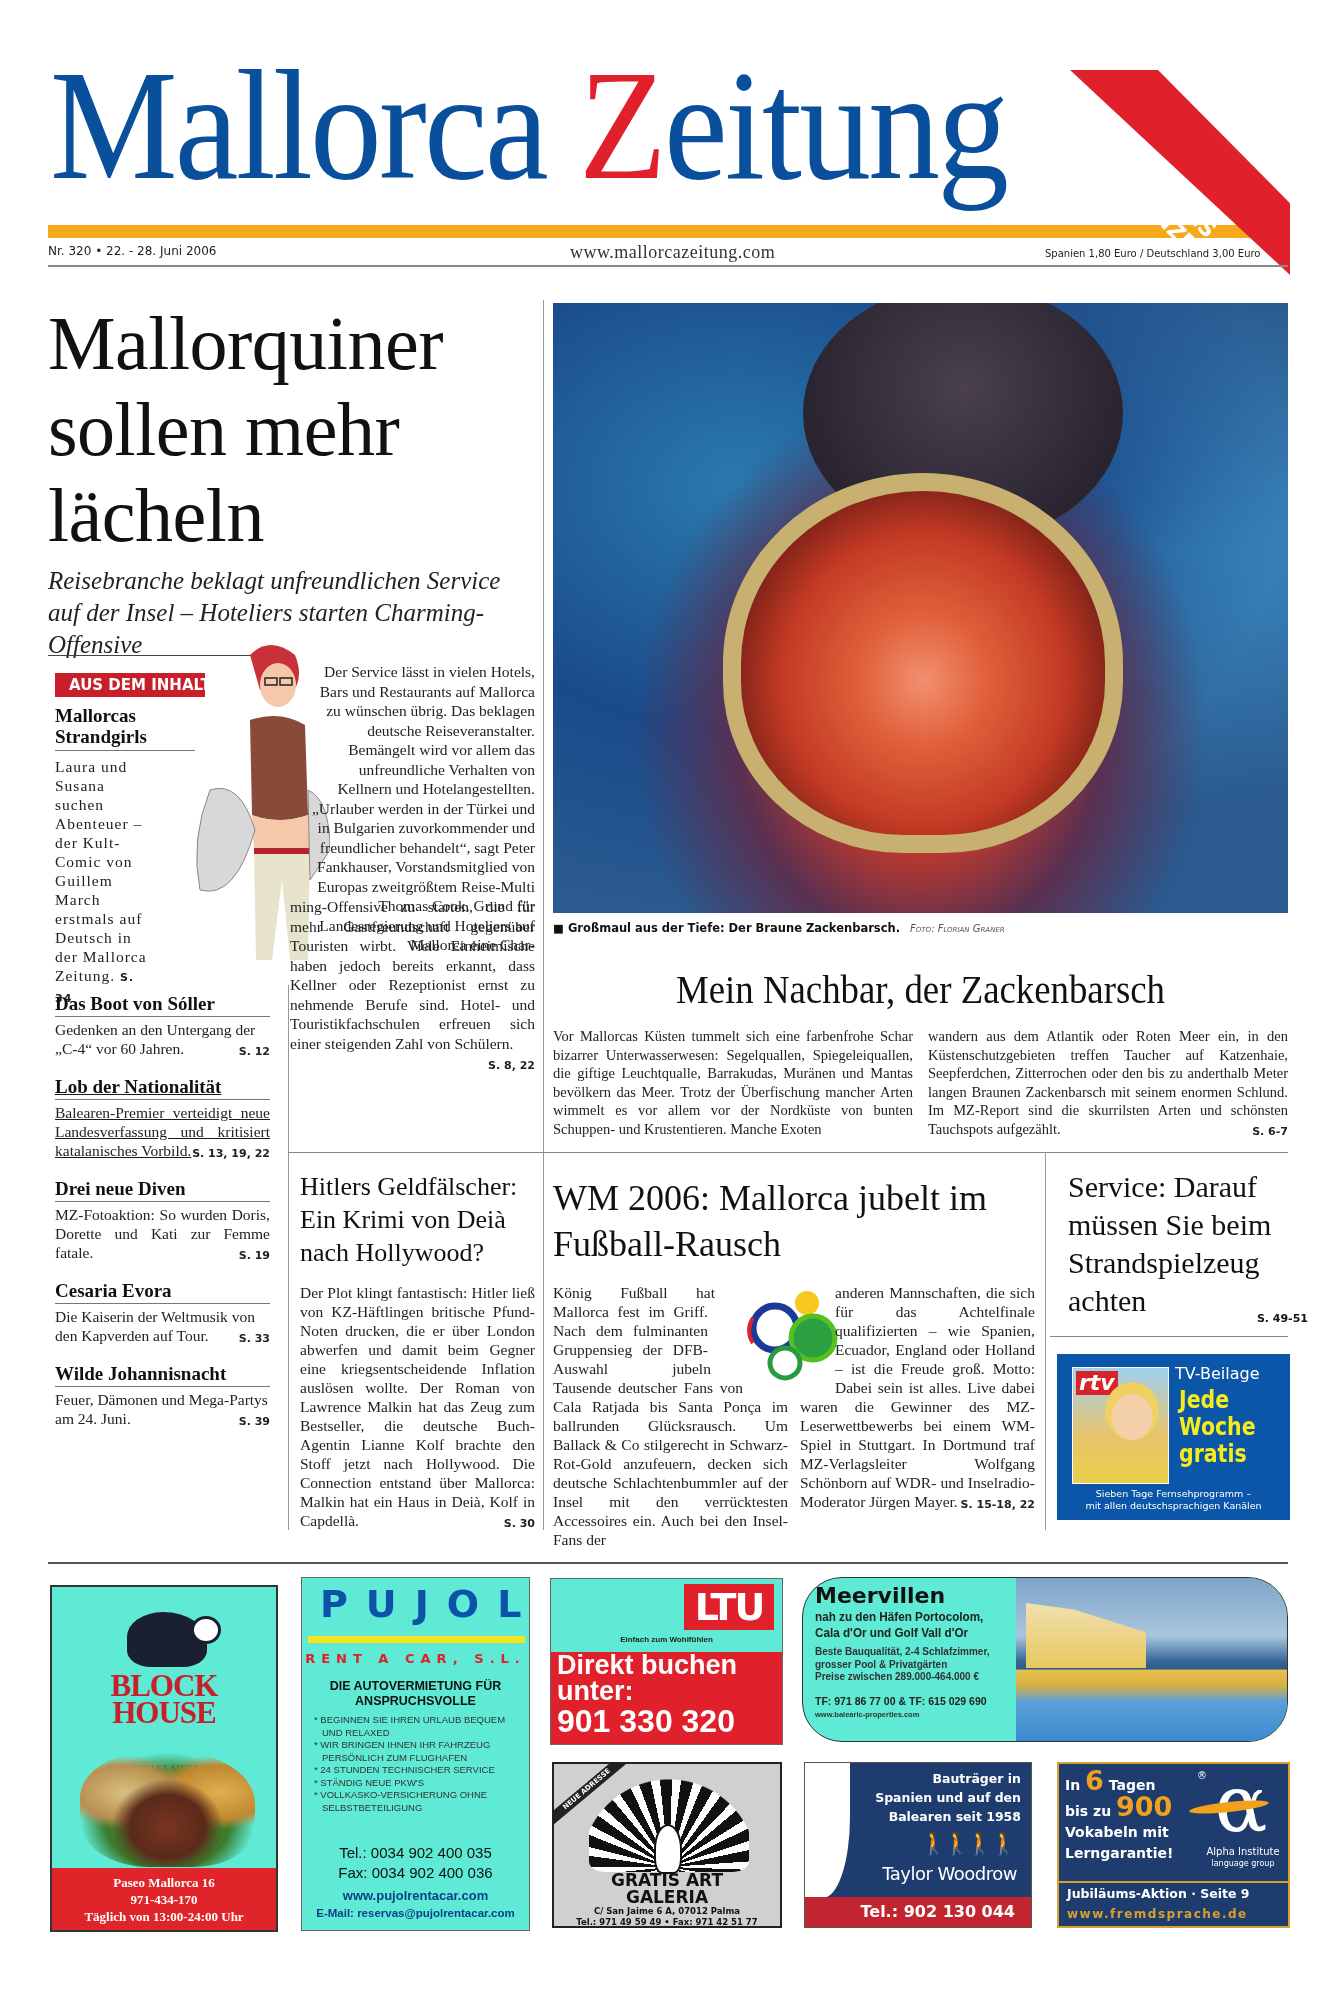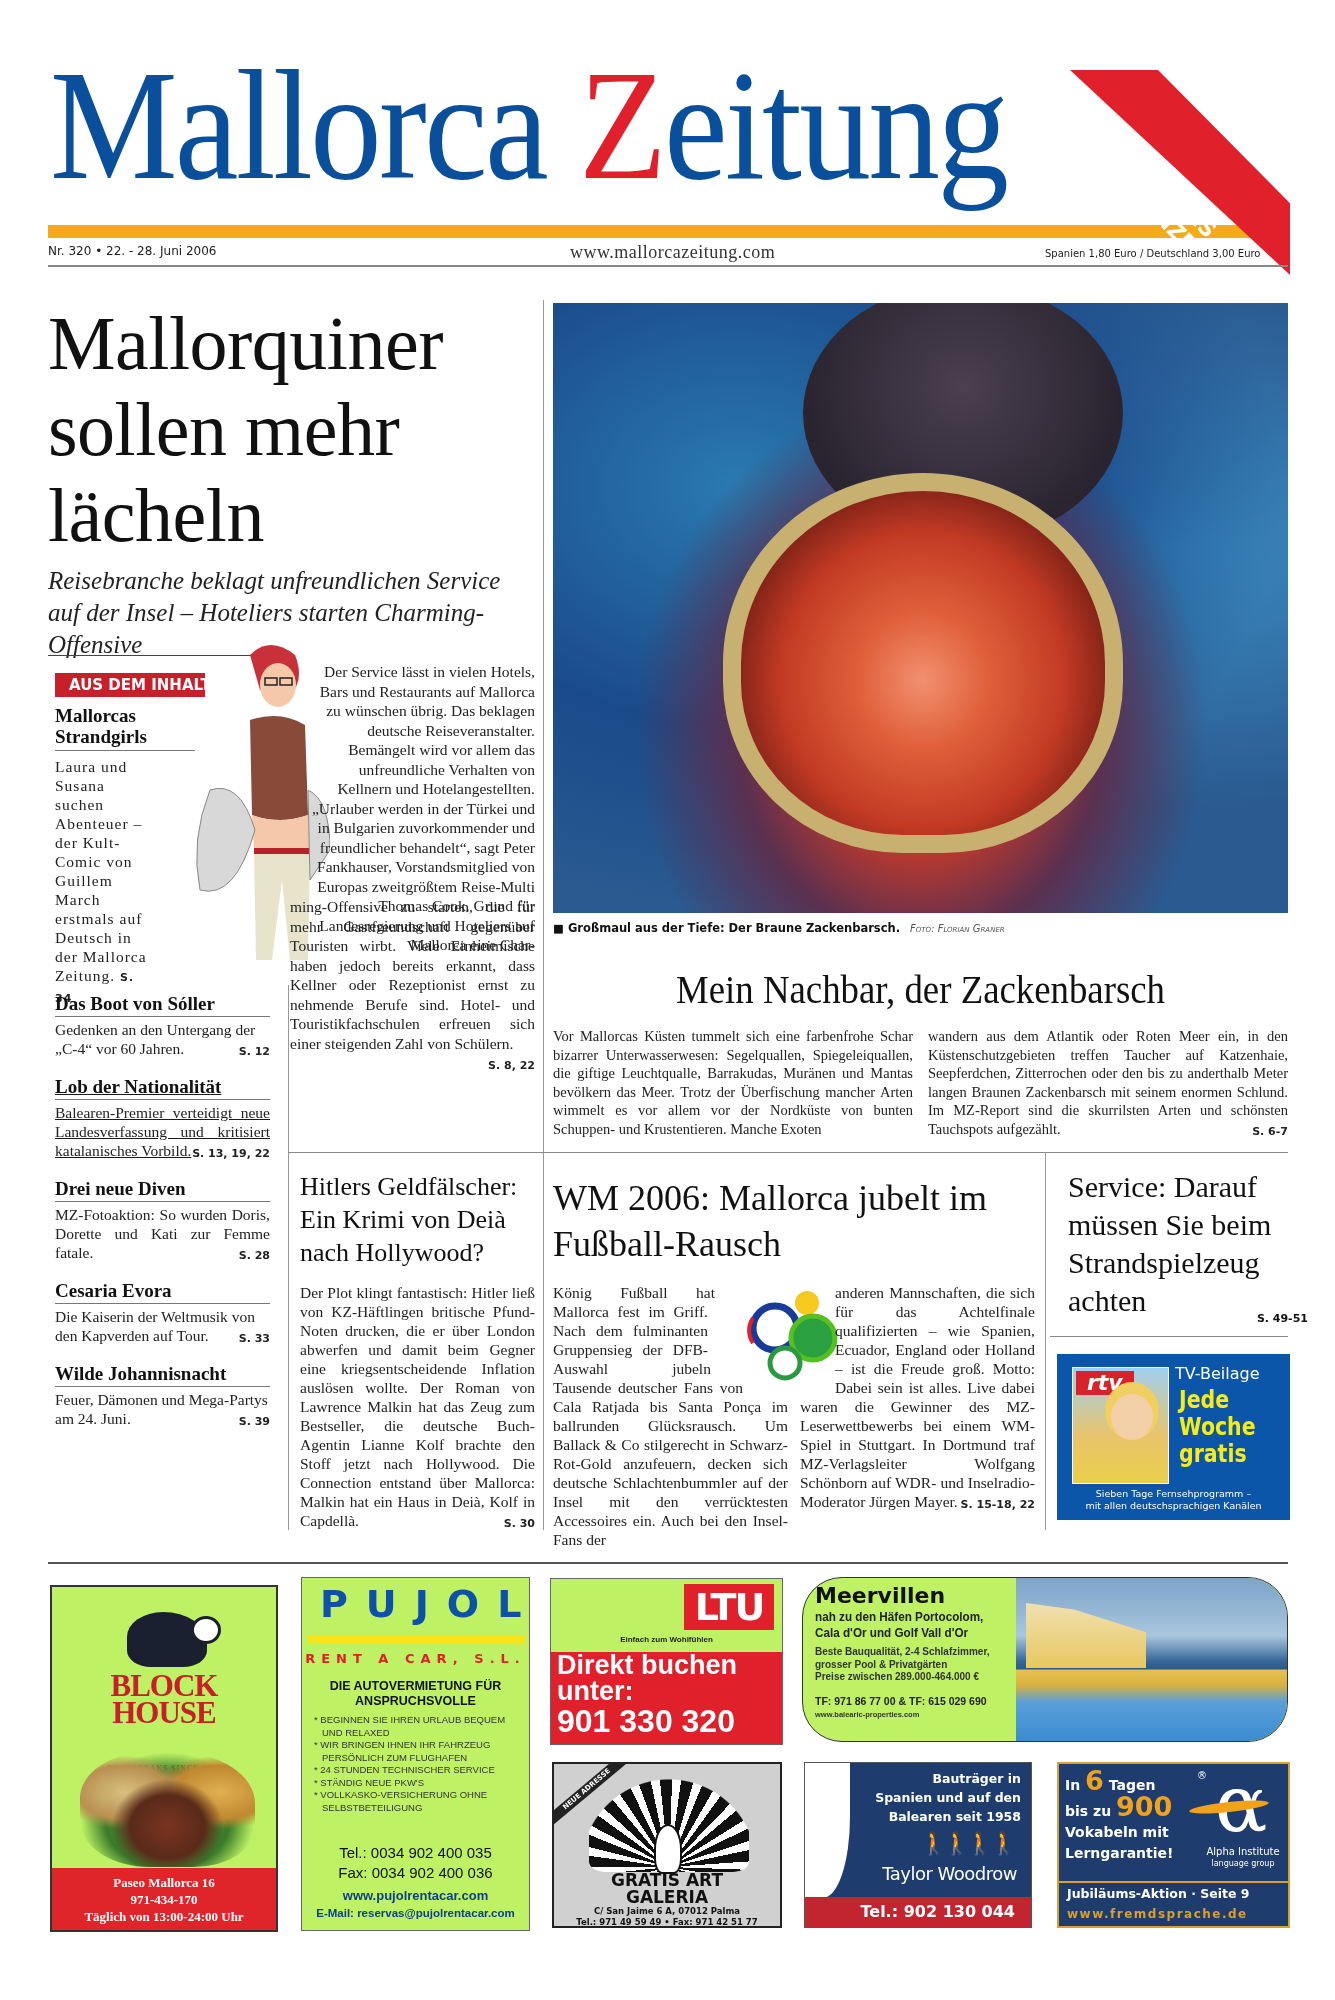--- a/index.html
+++ b/index.html
@@ -49,31 +49,31 @@
 
   
   .h2story { font-size: 28px; line-height: 35px; color: #111; }
   .body-j { font-size: 15.5px; line-height: 19px; text-align: justify; color: #222; }
   .wm-logo { left: 745px; top: 1283px; width: 100px; height: 100px; }
 
   .service-h { left: 1068px; top: 1168px; width: 240px; font-size: 30px; line-height: 38px; color: #111; }
 
   .tv-ad { left: 1057px; top: 1354px; width: 233px; height: 166px; background: #0b56a8; }
   .tv-mag { position: absolute; left: 15px; top: 13px; width: 97px; height: 117px; background: linear-gradient(180deg, #9fd0f0 0%, #e9c46a 60%, #e8d04a 100%); border: 1px solid #fff; }
-  .tv-mag .logo { position: absolute; left: 3px; top: 3px; font-family: "DejaVu Sans", sans-serif; font-weight: bold; font-style: italic; color: #fff; font-size: 22px; background: #d9232a; padding: 0 11px; line-height: 24px; }
+  .tv-mag .logo { position: absolute; left: 3px; top: 3px; font-family: "DejaVu Sans", sans-serif; font-weight: bold; font-style: italic; color: #fff; font-size: 22px; background: #d9232a; padding: 0 3px; line-height: 24px; }
   .tv-mag .face { position: absolute; left: 38px; top: 26px; width: 42px; height: 46px; border-radius: 50%; background: #f3d0a8; box-shadow: 0 -6px 0 6px #f0d060; }
   .tv-title { position: absolute; left: 118px; top: 10px; color: #fff; font-family: "DejaVu Sans", sans-serif; font-size: 16px; }
   .tv-big { position: absolute; left: 122px; top: 32px; color: #f7ec1a; font-family: "DejaVu Sans", sans-serif; font-weight: bold; font-size: 25px; line-height: 27px; transform: scaleX(0.82); transform-origin: left top; }
   .tv-sub { position: absolute; left: 0; top: 134px; width: 233px; text-align: center; color: #fff; font-family: "DejaVu Sans", sans-serif; font-size: 9.5px; line-height: 12px; }
 
   .h-rule { height: 1px; background: #888; }
   .bottom-rule { left: 48px; top: 1562px; width: 1240px; height: 2px; background: #555; }
 
   
-  .ad { position: absolute; border: 2px solid #333; overflow: hidden; background: #bef264; }
+  .ad { position: absolute; border: 2px solid #333; overflow: hidden; background: #5eead4; }
   .bh { left: 50px; top: 1585px; width: 228px; height: 347px; }
   .bh-bull { position: absolute; left: 75px; top: 25px; width: 80px; height: 55px; background: #1a2030; border-radius: 45% 55% 30% 30%; }
   .bh-bull::after { content: ""; position: absolute; right: -14px; top: 4px; width: 24px; height: 22px; background: #fff; border: 3px solid #1a2030; border-radius: 50%; }
   .bh-name { position: absolute; left: 0; top: 85px; width: 100%; text-align: center; font-family: "Liberation Serif", serif; font-weight: bold; font-size: 31px; line-height: 27px; color: #c8202a; letter-spacing: -1px; }
   .bh-tag { position: absolute; left: 0; top: 145px; width: 100%; text-align: center; font-family: "Liberation Serif", serif; font-weight: bold; font-size: 7.5px; letter-spacing: 1px; color: #333; margin-top: 32px; }
   .bh-food { position: absolute; left: 28px; top: 165px; width: 175px; height: 115px; border-radius: 40% 45% 35% 40%; background: radial-gradient(ellipse at 50% 65%, #7a3420 0%, #5a2a1a 30%, transparent 45%), radial-gradient(ellipse at 25% 35%, #d8c080 0%, #b89050 25%, transparent 35%), radial-gradient(ellipse at 80% 35%, #e0b050 0%, #c08830 25%, transparent 35%), radial-gradient(ellipse at 50% 60%, #5a9a3a 0%, #3a7a2a 50%, transparent 70%); }
   .bh-foot { position: absolute; left: 0; bottom: 0; width: 100%; height: 62px; background: #e0252a; color: #fff; text-align: center; font-family: "Liberation Serif", serif; font-weight: bold; font-size: 13px; line-height: 17px; padding-top: 6px; }
 
   .pj { left: 301px; top: 1577px; width: 229px; height: 354px; border-width: 1px; border-color: #666; }
   .pj-name { position: absolute; left: 0; top: 4px; width: 100%; text-align: center; font-family: "DejaVu Sans", sans-serif; font-weight: bold; font-size: 38px; color: #0d52a8; letter-spacing: 18px; padding-left: 18px; }
@@ -181,21 +181,21 @@
     <div class="toc-t"><span>Gedenken an den Untergang der „C-4“ vor 60 Jahren.</span><span class="pg">S. 12</span></div>
   </div>
   <div style="margin-bottom:18px;text-decoration:underline;">
     <div class="toc-h">Lob der Nationalität</div>
     <div class="toc-rule" style="margin:2px 0 3px 0;"></div>
     <div class="toc-t" style="text-align:justify;"><span>Balearen-Premier verteidigt neue Landesverfassung und kritisiert katalanisches Vorbild.</span><span class="pg">S. 13, 19, 22</span></div>
   </div>
   <div style="margin-bottom:18px;">
     <div class="toc-h">Drei neue Diven</div>
     <div class="toc-rule" style="margin:2px 0 3px 0;"></div>
-    <div class="toc-t" style="text-align:justify;"><span>MZ-Fotoaktion: So wurden Doris, Dorette und Kati zur Femme fatale.</span><span class="pg">S. 28</span></div>
+    <div class="toc-t" style="text-align:justify;"><span>MZ-Fotoaktion: So wurden Doris, Dorette und Kati zur Femme fatale.</span><span class="pg">S. 19</span></div>
   </div>
   <div style="margin-bottom:18px;">
     <div class="toc-h">Cesaria Evora</div>
     <div class="toc-rule" style="margin:2px 0 3px 0;"></div>
     <div class="toc-t"><span>Die Kaiserin der Weltmusik von den Kapverden auf Tour.</span><span class="pg">S. 33</span></div>
   </div>
   <div>
     <div class="toc-h">Wilde Johannisnacht</div>
     <div class="toc-rule" style="margin:2px 0 3px 0;"></div>
     <div class="toc-t"><span>Feuer, Dämonen und Mega-Partys am 24. Juni.</span><span class="pg">S. 39</span></div>

